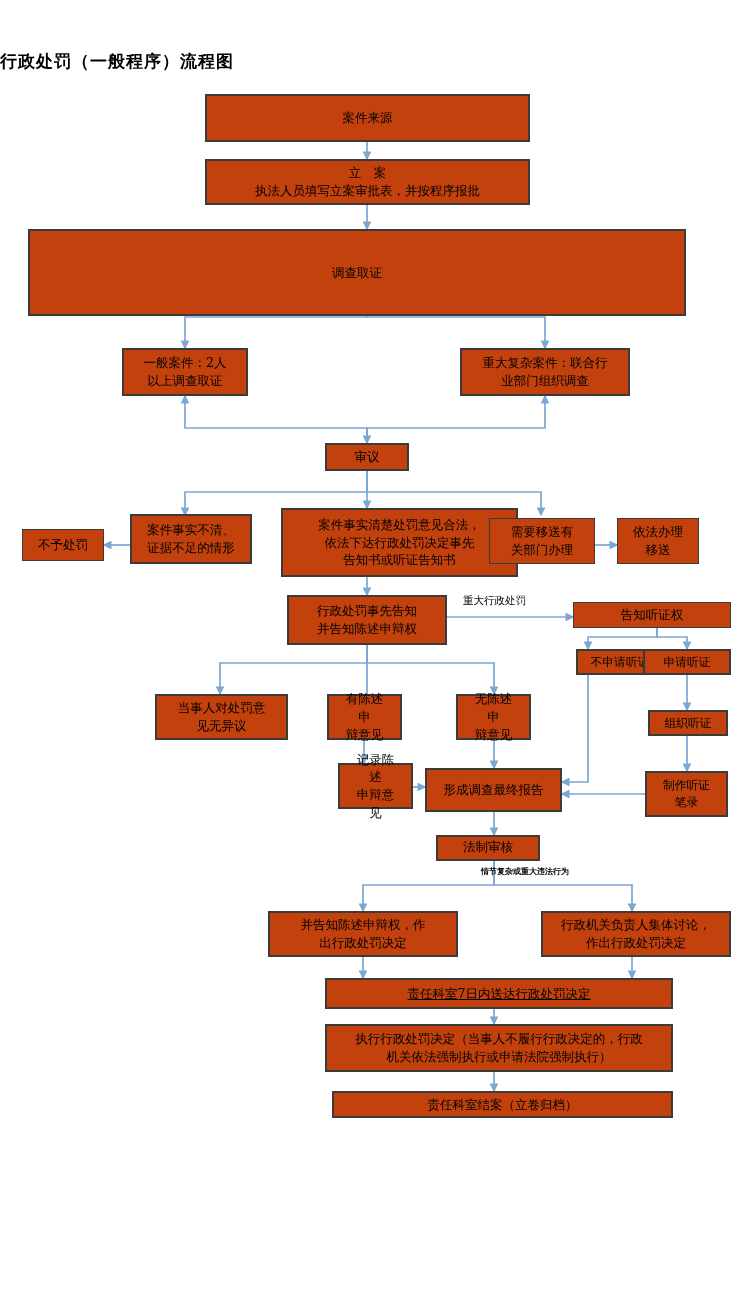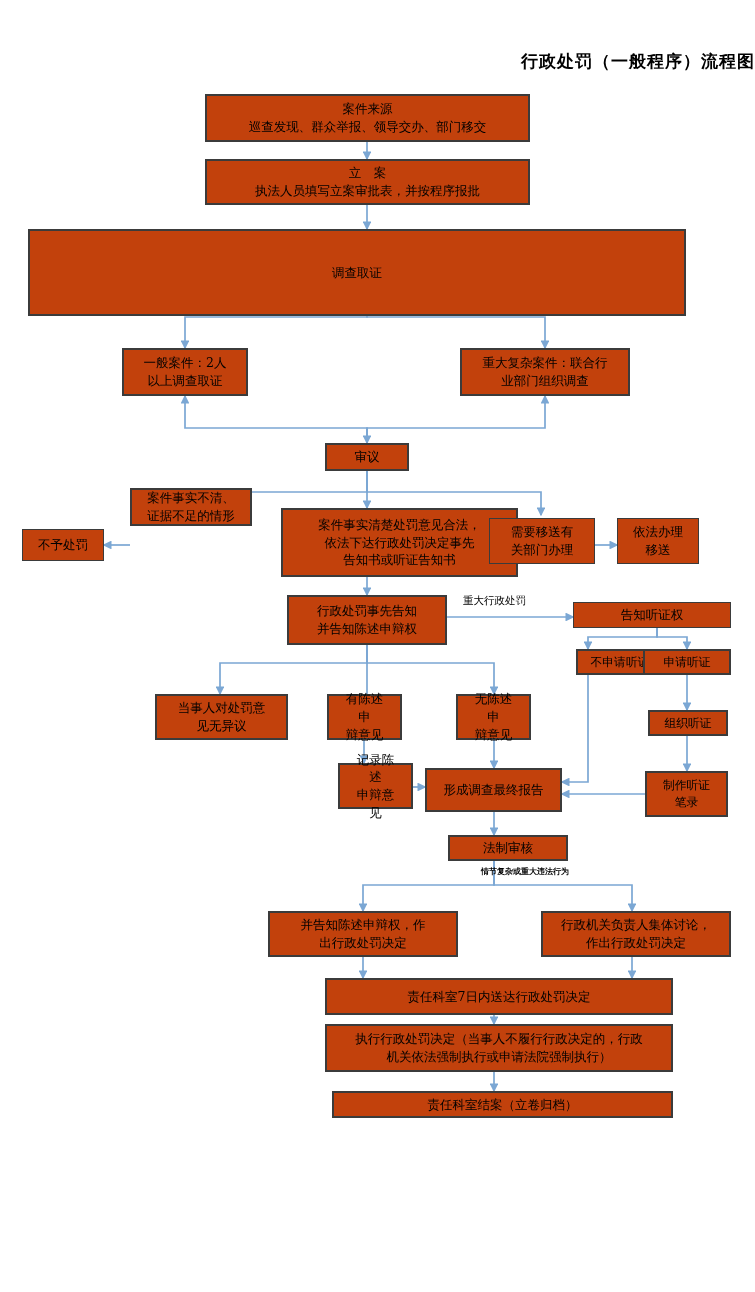--- a/index.html
+++ b/index.html
@@ -3,21 +3,21 @@
 <meta charset="utf-8">
 <style>
   html,body{margin:0;padding:0;background:#ffffff;}
   body{
     font-family:"DejaVu Serif","Liberation Serif",serif;
     width:755px;height:1292px;position:relative;overflow:hidden;
   }
   #stage{position:relative;width:755px;height:1292px;background:#fff;}
   #wires{position:absolute;left:0;top:0;width:755px;height:1292px;}
   .title{
-    position:absolute;left:0;top:50px;width:755px;text-align:right;
+    position:absolute;left:0;top:50px;width:755px;text-align:left;
     font-size:17px;font-weight:bold;letter-spacing:1px;color:#000;
     font-family:"DejaVu Serif","Liberation Serif",serif;
   }
   .node{
     position:absolute;box-sizing:border-box;
     border:2px solid #3b3b3b;background:#c2410c;
     display:flex;align-items:center;justify-content:center;
     text-align:center;color:#000;
     font-size:12.5px;line-height:1.42;
     padding:2px 12px;white-space:pre-line;
@@ -103,21 +103,20 @@
       <path d="M 632 957 L 632 978"></path>
 
       <path d="M 494 1005 L 494 1024"></path>
 
       <path d="M 494 1072 L 494 1091"></path>
     </g>
   </svg>
 
   <div class="node hdr" style="left:205px;top:94px;width:325px;height:48px;">
     <span class="h">案件来源</span>
-    <span class="b">巡查发现、群众举报、领导交办、部门移交</span>
   </div>
 
   <div class="node hdr" style="left:205px;top:159px;width:325px;height:46px;">
     <span class="h">立　案</span>
     <span class="b">执法人员填写立案审批表，并按程序报批</span>
   </div>
 
   <div class="node hdr" style="left:28px;top:229px;width:658px;height:87px;">
     <span class="h">调查取证</span>
   </div>
@@ -125,21 +124,21 @@
   <div class="node" style="left:122px;top:348px;width:126px;height:48px;">一般案件：2人
 以上调查取证</div>
 
   <div class="node" style="left:460px;top:348px;width:170px;height:48px;">重大复杂案件：联合行
 业部门组织调查</div>
 
   <div class="node" style="left:325px;top:443px;width:84px;height:28px;">审议</div>
 
   <div class="node thin" style="left:22px;top:529px;width:82px;height:32px;">不予处罚</div>
 
-  <div class="node" style="left:130px;top:488px;width:122px;height:38px;">案件事实不清、
+  <div class="node" style="left:130px;top:514px;width:122px;height:50px;">案件事实不清、
 证据不足的情形</div>
 
   <div class="node" style="left:281px;top:508px;width:237px;height:69px;">案件事实清楚处罚意见合法，
 依法下达行政处罚决定事先
 告知书或听证告知书</div>
 
   <div class="node thin" style="left:489px;top:518px;width:106px;height:46px;">需要移送有
 关部门办理</div>
 
   <div class="node thin" style="left:617px;top:518px;width:82px;height:46px;">依法办理
@@ -168,30 +167,30 @@
 辩意见</div>
 
   <div class="node" style="left:456px;top:694px;width:75px;height:46px;">无陈述申
 辩意见</div>
 
   <div class="node" style="left:338px;top:763px;width:75px;height:46px;">记录陈述
 申辩意见</div>
 
   <div class="node" style="left:425px;top:768px;width:137px;height:44px;">形成调查最终报告</div>
 
-  <div class="node" style="left:448px;top:835px;width:120px;height:26px;">法制审核</div>
+  <div class="node" style="left:436px;top:835px;width:104px;height:26px;font-family:Liberation Serif, serif;">法制审核</div>
 
   <div class="edgelabel small" style="left:481px;top:866px;">情节复杂或重大违法行为</div>
 
   <div class="node" style="left:268px;top:911px;width:190px;height:46px;">并告知陈述申辩权，作
 出行政处罚决定</div>
 
   <div class="node" style="left:541px;top:911px;width:190px;height:46px;">行政机关负责人集体讨论，
 作出行政处罚决定</div>
 
-  <div class="node" style="left:325px;top:978px;width:348px;height:37px;">责任科室7日内送达行政处罚决定</div>
+  <div class="node" style="left:325px;top:978px;width:348px;height:31px;text-decoration:underline;">责任科室7日内送达行政处罚决定</div>
 
   <div class="node" style="left:325px;top:1024px;width:348px;height:48px;">执行行政处罚决定（当事人不履行行政决定的，行政
 机关依法强制执行或申请法院强制执行）</div>
 
   <div class="node" style="left:332px;top:1091px;width:341px;height:27px;">责任科室结案（立卷归档）</div>
 
 </div>
 
 </body></html>

